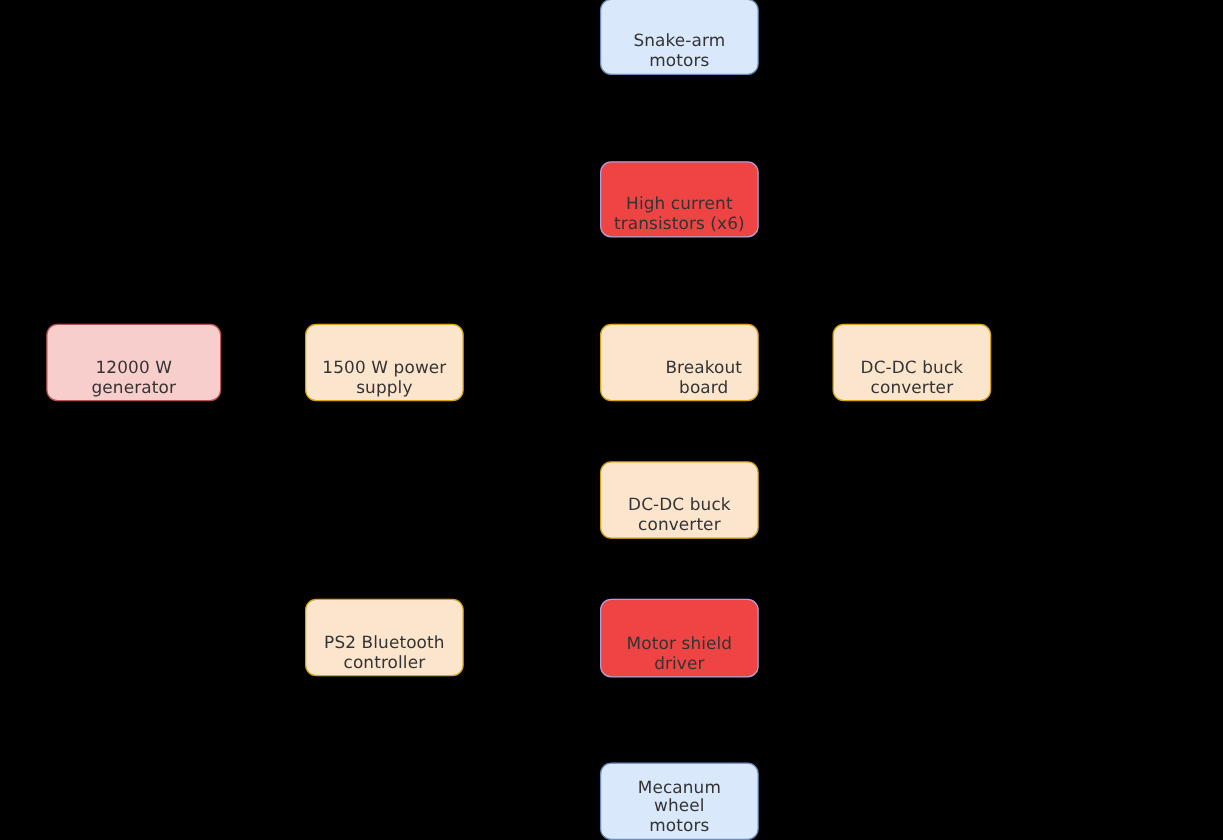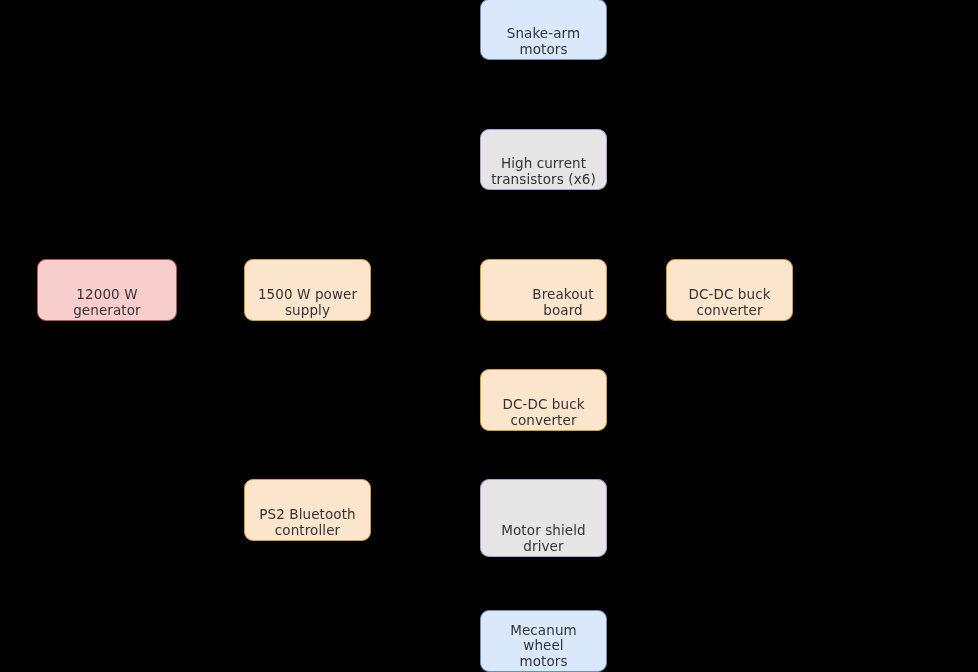--- a/index.html
+++ b/index.html
@@ -29,35 +29,35 @@
     color: #333333;
     font-size: 13.5px;
     line-height: 15.5px;
     letter-spacing: 0.1px;
     padding: 2px 7px;
     white-space: pre-line;
     user-select: none;
   }
   
   .fill-blue   { background: #dae8fc; border-color: #6c8ebf; }
-  .fill-purple { background: #e5e5e5; border-color: #b39ddb; }
+  .fill-purple { background: #ef4444; border-color: #b39ddb; }
   .fill-orange { background: #fce5cd; border-color: #d6a419; }
   .fill-pink   { background: #f8cecc; border-color: #b85450; margin-left: 36px; }
 </style>
 </head>
 <body>
 
 <div id="canvas" style="background: rgb(0, 0, 0);">
     <div class="node fill-blue" style="left: 480px; top: -1px; width: 127px; height: 61px;"><span>Snake-arm motors</span></div>
     <div class="node fill-purple" style="left: 480px; top: 129px; width: 127px; height: 61px;"><span>High current
 transistors (x6)</span></div>
     <div class="node fill-orange" style="left: 480px; top: 259px; width: 127px; height: 62px; padding-left: 46px;"><span>Breakout board</span></div>
     <div class="node fill-orange" style="left: 480px; top: 369px; width: 127px; height: 62px;"><span>DC-DC buck
 converter</span></div>
-    <div class="node fill-purple" style="left: 480px; top: 479px; width: 127px; height: 78px;"><span>Motor shield driver</span></div>
+    <div class="node fill-purple" style="left: 480px; top: 479px; width: 127px; height: 63px;"><span>Motor shield driver</span></div>
     <div class="node fill-blue" style="left: 480px; top: 610px; width: 127px; height: 62px;"><span>Mecanum wheel
 motors</span></div>
     <div class="node fill-pink" style="left: 1px; top: 259px; width: 140px; height: 62px;"><span>12000 W generator</span></div>
     <div class="node fill-orange" style="left: 244px; top: 259px; width: 127px; height: 62px;"><span>1500 W power
 supply</span></div>
     <div class="node fill-orange" style="left: 244px; top: 479px; width: 127px; height: 62px;"><span>PS2 Bluetooth
 controller</span></div>
     <div class="node fill-orange" style="left: 666px; top: 259px; width: 127px; height: 62px;"><span>DC-DC buck
 converter</span></div>
   </div>

